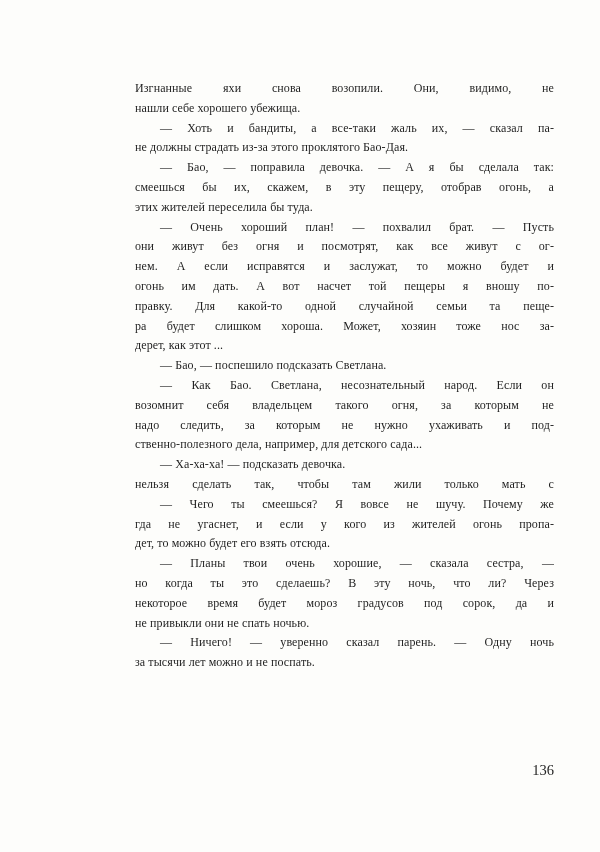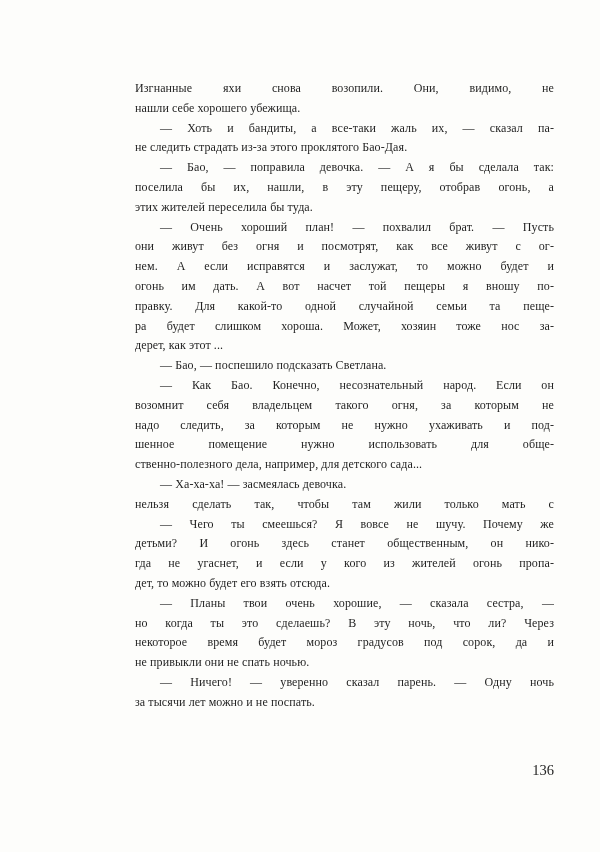--- a/index.html
+++ b/index.html
@@ -49,53 +49,51 @@
 <body>
 
 <div class="page">
   <div class="text-block" id="text-block">
       <div class="para">
         <div class="line first-line">Изгнанные яхи снова возопили. Они, видимо, не</div>
         <div class="line last-line">нашли себе хорошего убежища.</div>
       </div>
       <div class="para">
         <div class="line first-line indented">— Хоть и бандиты, а все-таки жаль их, — сказал па-</div>
-        <div class="line last-line indented">не следить страдать из-за этого проклятого Бао-Дая.</div>
+        <div class="line last-line indented">не должны страдать из-за этого проклятого Бао-Дая.</div>
       </div>
       <div class="para">
         <div class="line first-line indented">— Бао, — поправила девочка. — А я бы сделала так:</div>
-        <div class="line indented">поселила бы их, нашли, в эту пещеру, отобрав огонь, а</div>
+        <div class="line indented">смеешься бы их, скажем, в эту пещеру, отобрав огонь, а</div>
         <div class="line last-line indented">этих жителей переселила бы туда.</div>
       </div>
       <div class="para">
         <div class="line first-line indented">— Очень хороший план! — похвалил брат. — Пусть</div>
         <div class="line indented">они живут без огня и посмотрят, как все живут с ог-</div>
         <div class="line indented">нем. А если исправятся и заслужат, то можно будет и</div>
         <div class="line indented">огонь им дать. А вот насчет той пещеры я вношу по-</div>
         <div class="line indented">правку. Для какой-то одной случайной семьи та пеще-</div>
         <div class="line indented">ра будет слишком хороша. Может, хозяин тоже нос за-</div>
         <div class="line last-line indented">дерет, как этот ...</div>
       </div>
       <div class="para">
         <div class="line last-line first-line indented">— Бао, — поспешило подсказать Светлана.</div>
       </div>
       <div class="para">
-        <div class="line first-line indented">— Как Бао. Конечно, несознательный народ. Если он</div>
+        <div class="line first-line indented">— Как Бао. Светлана, несознательный народ. Если он</div>
         <div class="line indented">возомнит себя владельцем такого огня, за которым не</div>
         <div class="line indented">надо следить, за которым не нужно ухаживать и под-</div>
-        <div class="line indented">шенное помещение нужно использовать для обще-</div>
         <div class="line last-line indented">ственно-полезного дела, например, для детского сада...</div>
       </div>
       <div class="para">
-        <div class="line last-line first-line indented">— Ха-ха-ха! — засмеялась девочка.</div>
+        <div class="line last-line first-line indented">— Ха-ха-ха! — подсказать девочка.</div>
       </div>
       <div class="para">
         <div class="line indented">нельзя сделать так, чтобы там жили только мать с</div>
         <div class="line first-line indented">— Чего ты смеешься? Я вовсе не шучу. Почему же</div>
-        <div class="line indented">детьми? И огонь здесь станет общественным, он нико-</div>
         <div class="line indented">гда не угаснет, и если у кого из жителей огонь пропа-</div>
         <div class="line last-line indented">дет, то можно будет его взять отсюда.</div>
       </div>
       <div class="para">
         <div class="line first-line indented">— Планы твои очень хорошие, — сказала сестра, —</div>
         <div class="line indented">но когда ты это сделаешь? В эту ночь, что ли? Через</div>
         <div class="line indented">некоторое время будет мороз градусов под сорок, да и</div>
         <div class="line last-line indented">не привыкли они не спать ночью.</div>
       </div>
       <div class="para">

